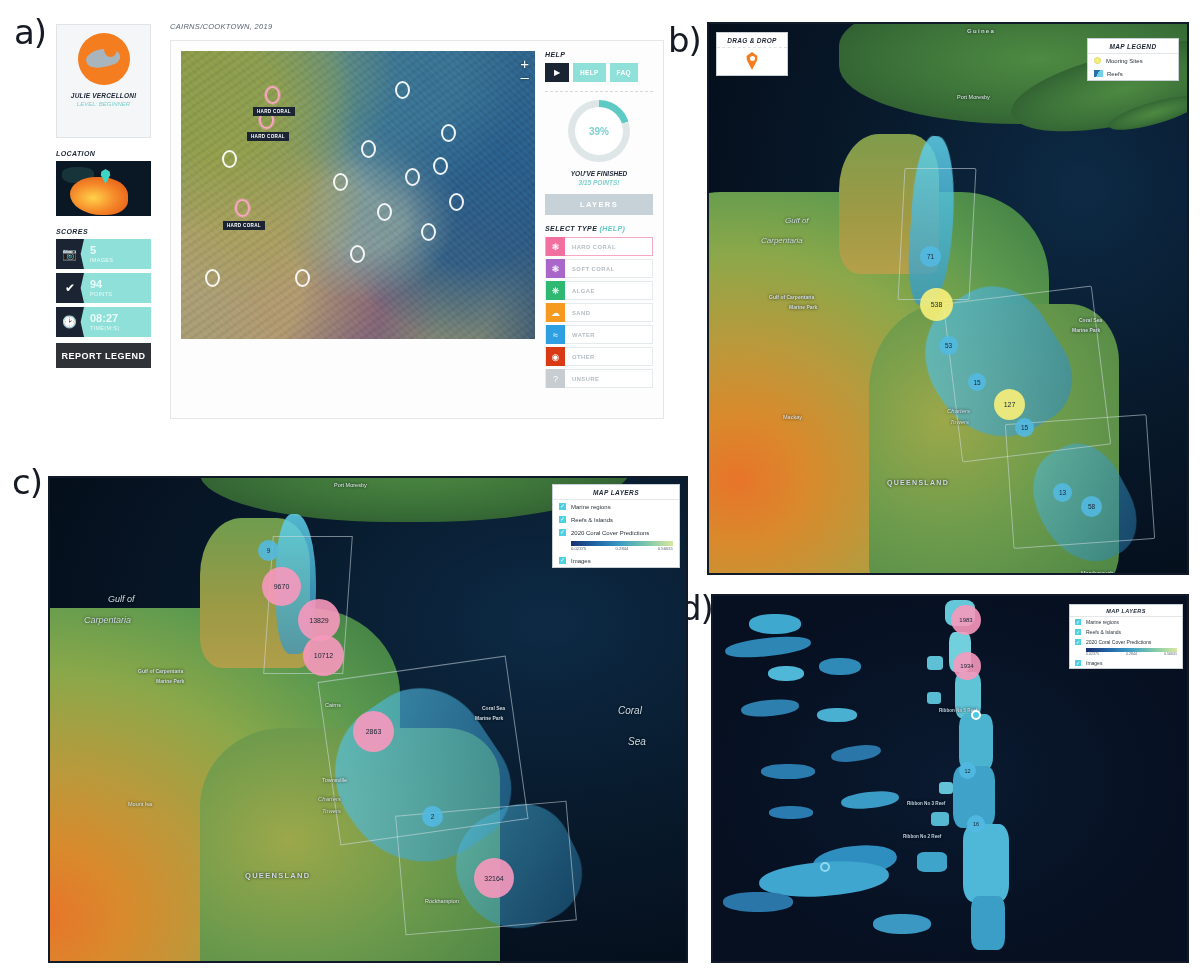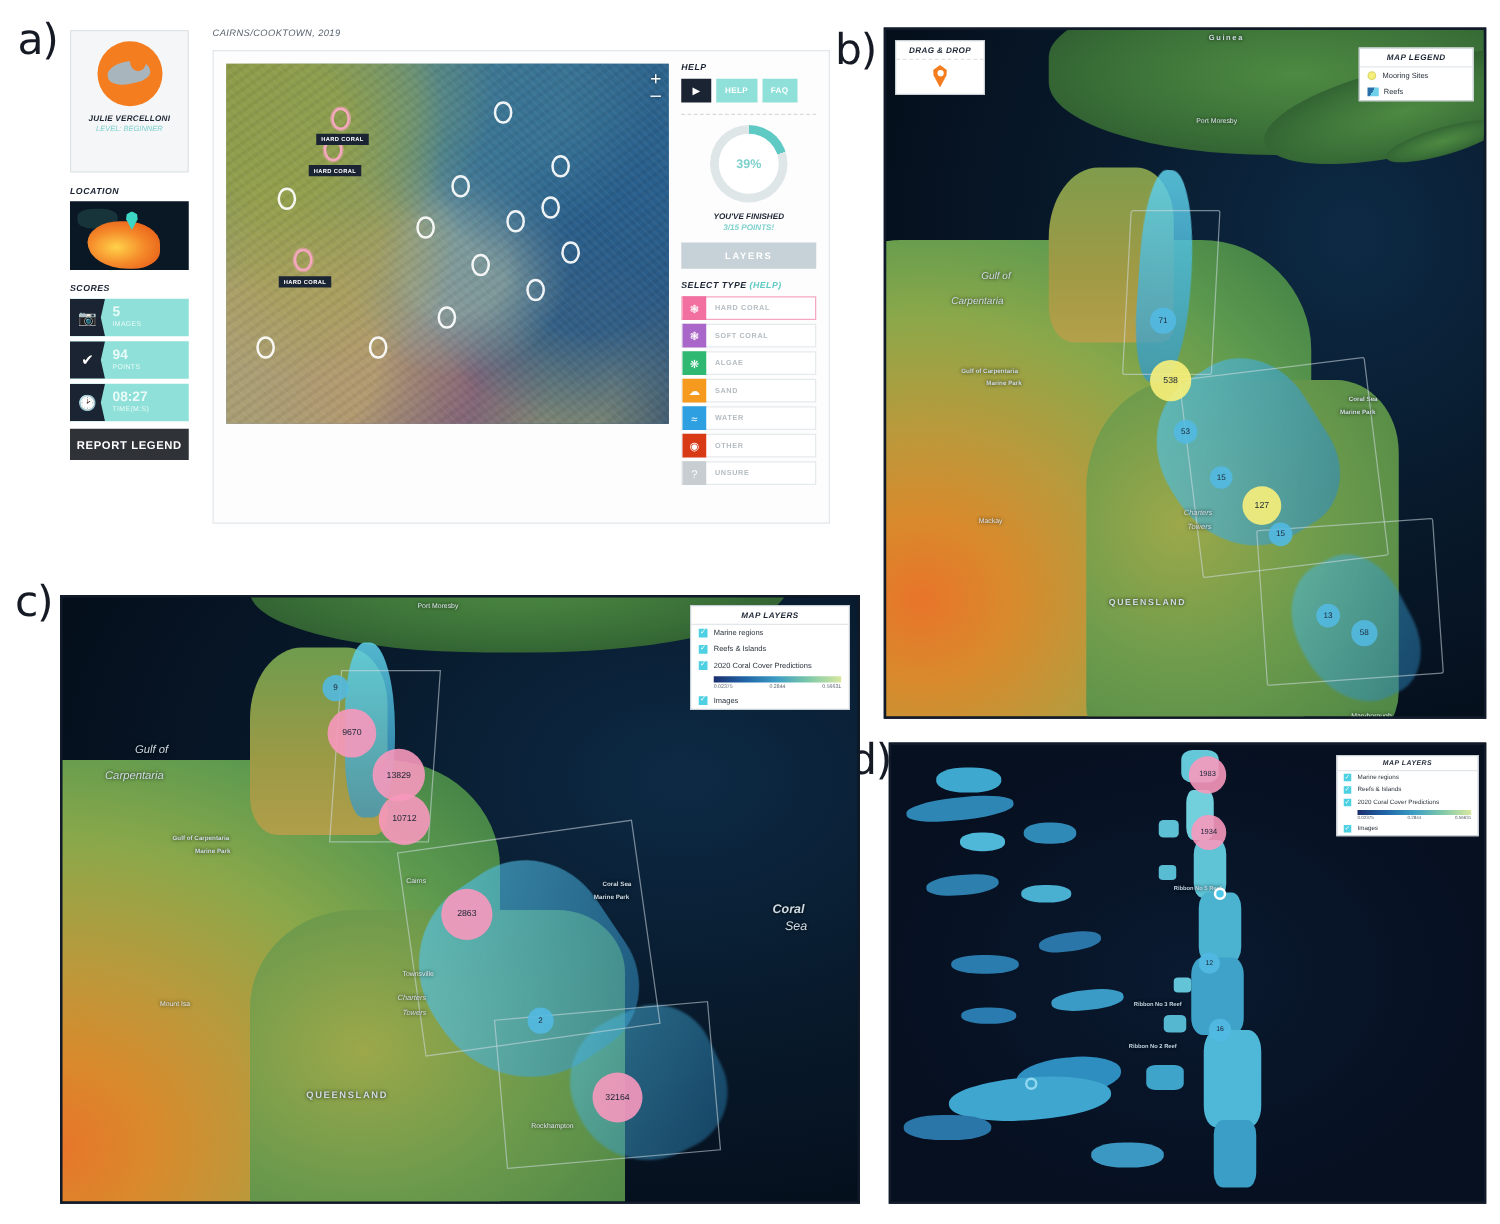--- a/index.html
+++ b/index.html
@@ -523,21 +523,21 @@
   </div>
 
   <div class="map-lbl city" style="left:284px; top:4px;">Port Moresby</div>
   <div class="map-lbl" style="left:58px; top:116px; font-size:9px;">Gulf of</div>
   <div class="map-lbl" style="left:34px; top:137px; font-size:9px;">Carpentaria</div>
   <div class="map-lbl sm" style="left:88px; top:190px;">Gulf of Carpentaria</div>
   <div class="map-lbl sm" style="left:106px; top:200px;">Marine Park</div>
   <div class="map-lbl city" style="left:275px; top:224px;">Cairns</div>
   <div class="map-lbl sm" style="left:432px; top:227px;">Coral Sea</div>
   <div class="map-lbl sm" style="left:425px; top:237px;">Marine Park</div>
-  <div class="map-lbl" style="left:568px; top:244px; font-size:10px;font-weight:bold;">Coral</div>
+  <div class="map-lbl" style="left:568px; top:227px; font-size:10px;">Coral</div>
   <div class="map-lbl" style="left:578px; top:258px; font-size:10px;">Sea</div>
   <div class="map-lbl city" style="left:272px; top:299px;">Townsville</div>
   <div class="map-lbl" style="left:268px; top:318px;">Charters</div>
   <div class="map-lbl" style="left:272px; top:330px;">Towers</div>
   <div class="map-lbl city" style="left:78px; top:323px;">Mount Isa</div>
   <div class="map-lbl bold" style="left:195px; top:393px; font-size:7.5px;">QUEENSLAND</div>
   <div class="map-lbl city" style="left:375px; top:420px;">Rockhampton</div>
 
   <div class="cluster blue" style="left:208px; top:62px; width:21px; height:21px; font-size:6.5px;">9</div>
   <div class="cluster pink" style="left:212px; top:89px; width:39px; height:39px; font-size:7px;">9670</div>

